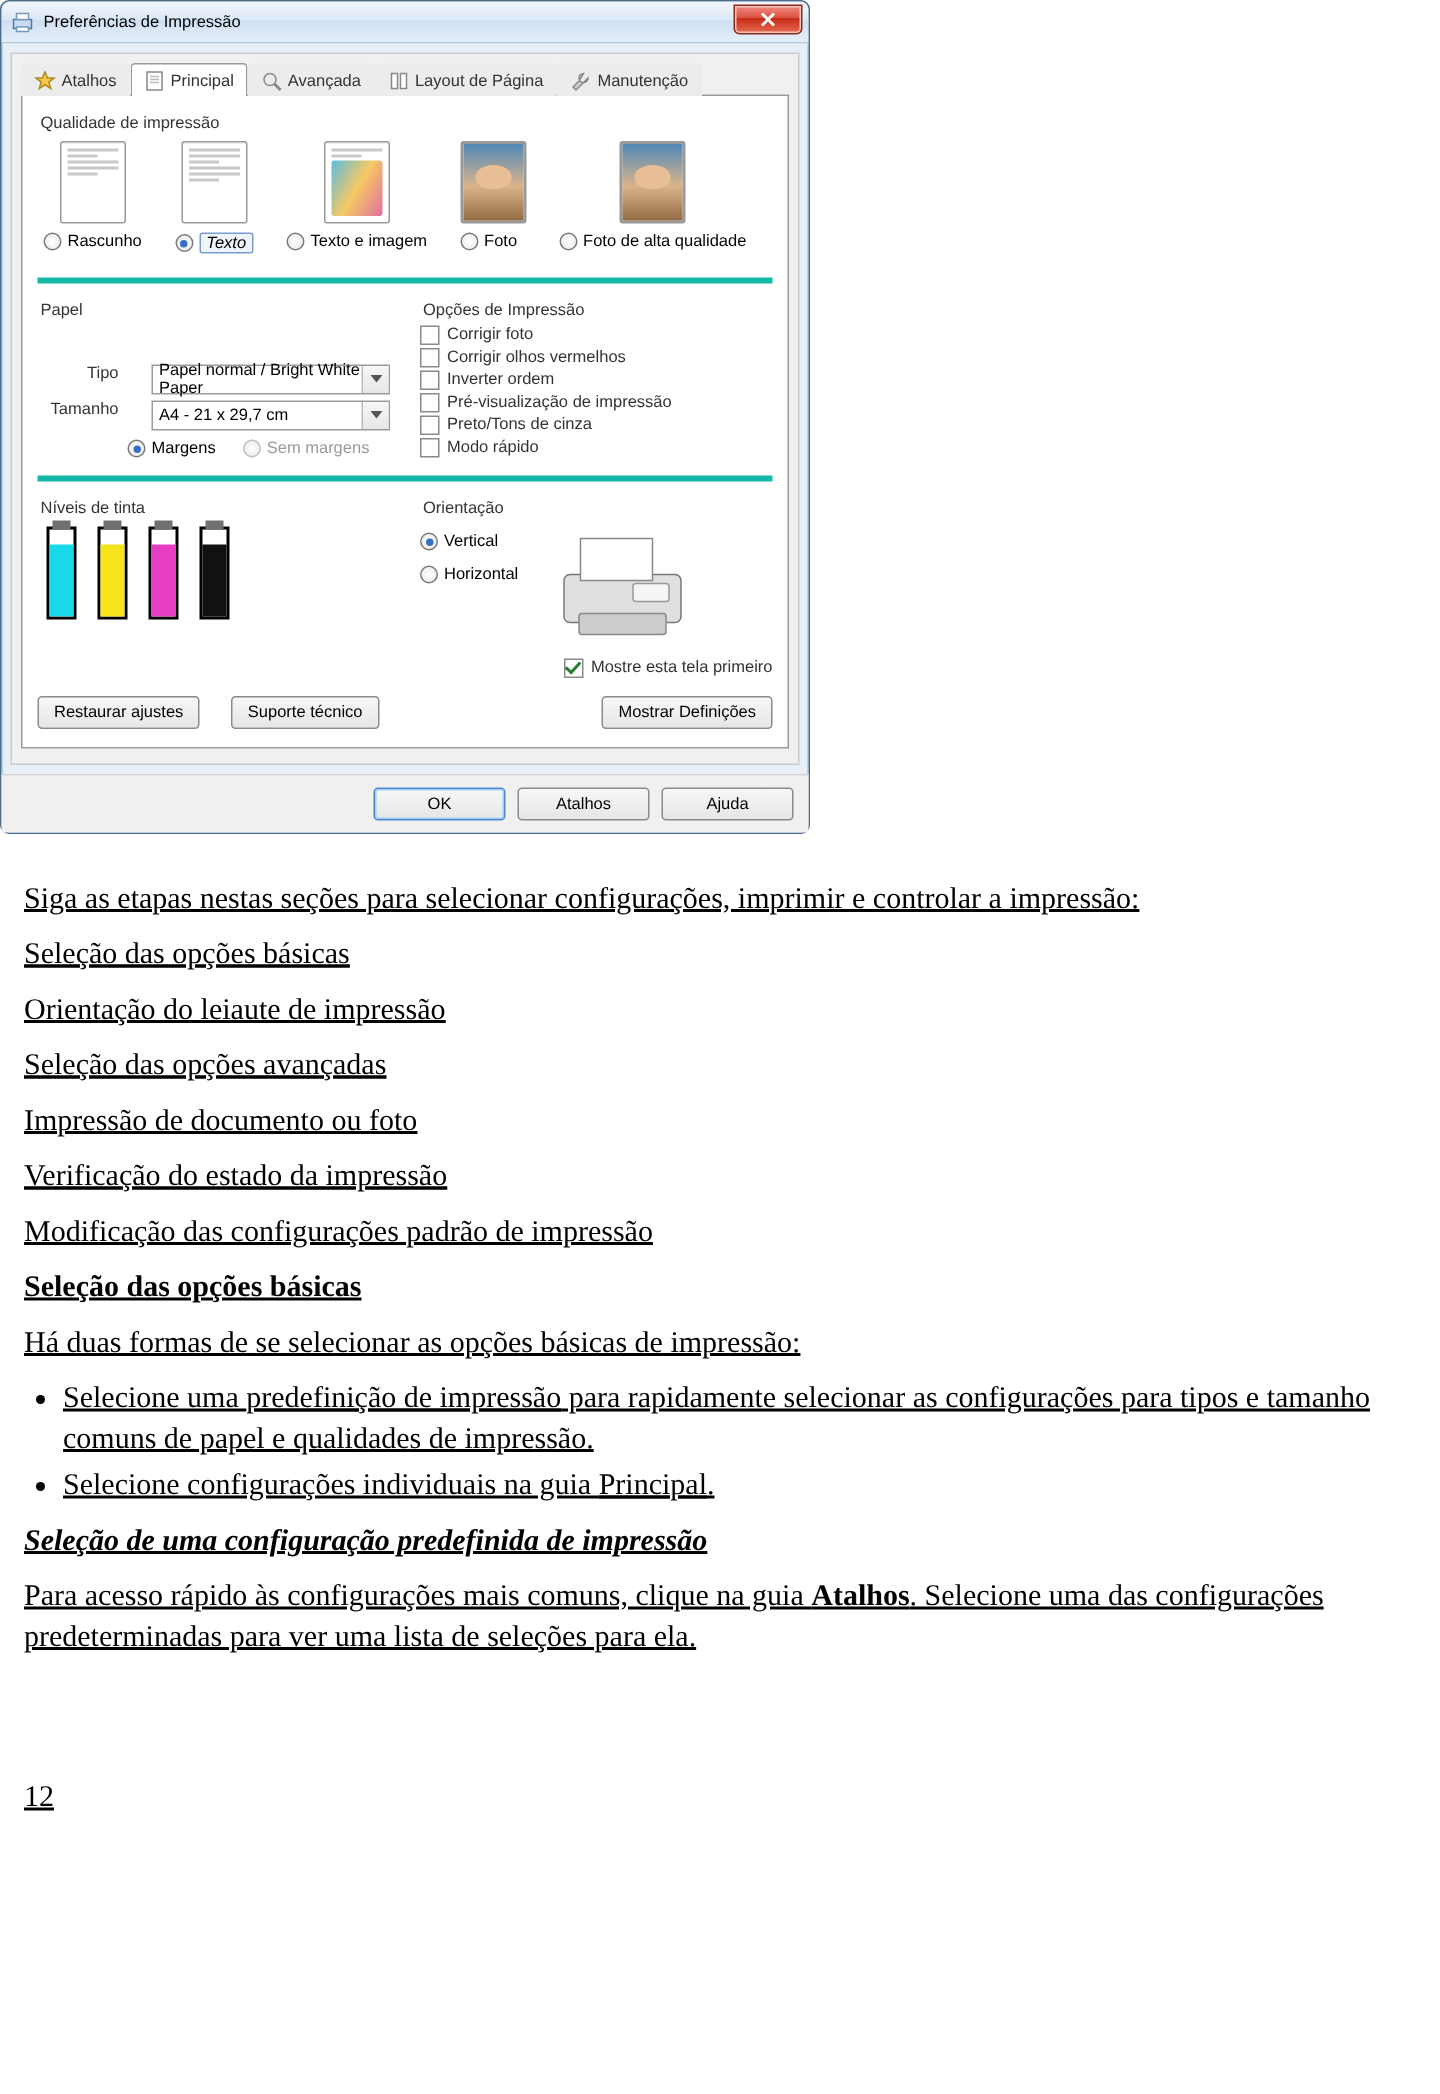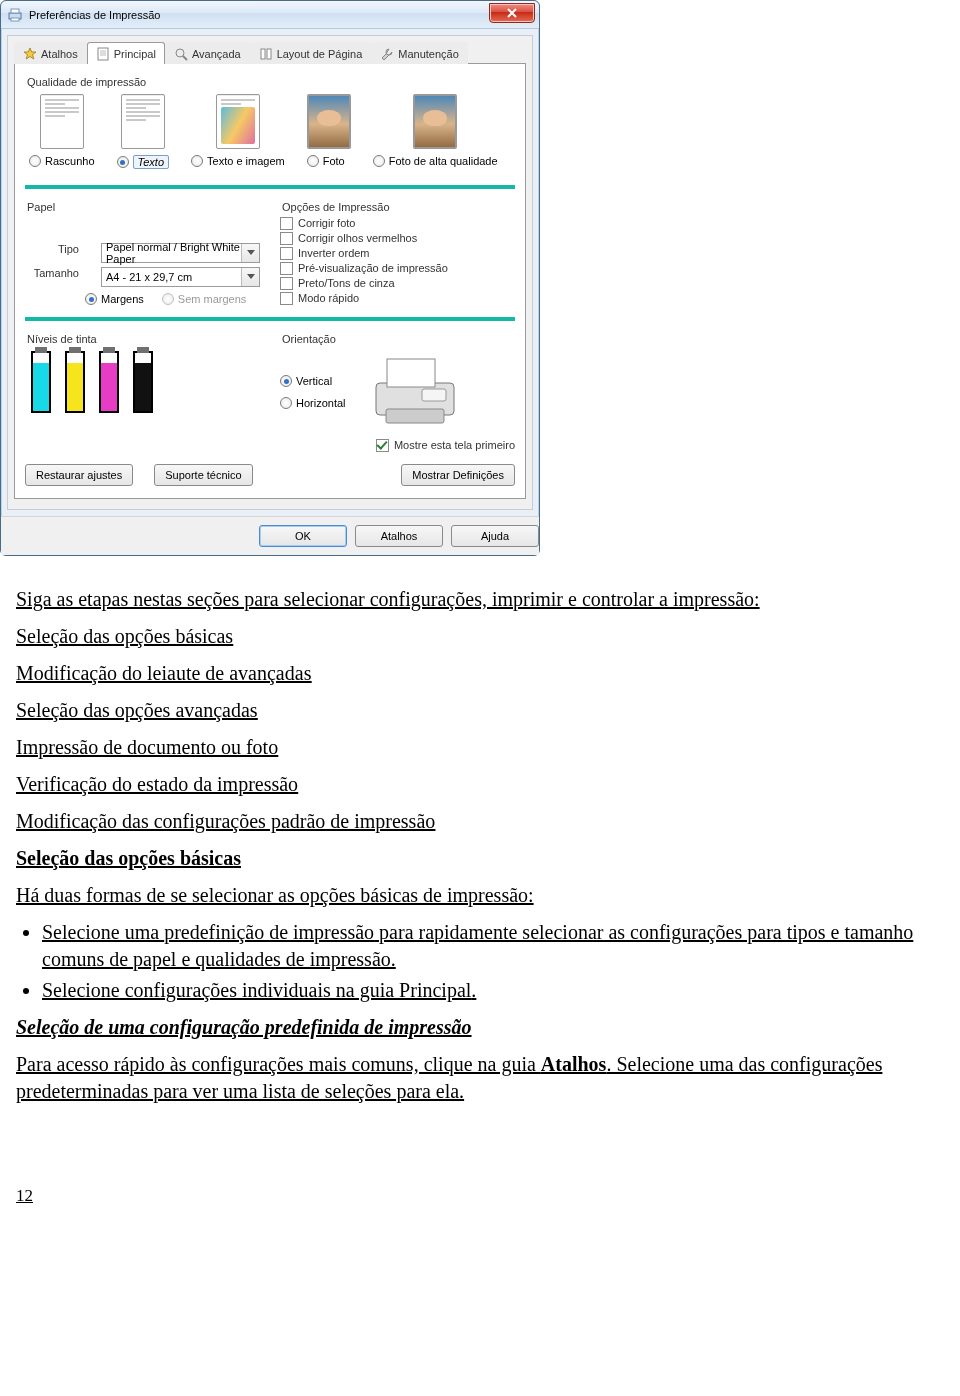--- a/index.html
+++ b/index.html
@@ -166,50 +166,50 @@
   
   .ink-row { display: flex; gap: 14px; padding: 2px 6px; }
   .tank {
     width: 20px; height: 62px; border: 2px solid #000; position: relative;
     background: #fff;
   }
   .tank .cap {
     position: absolute; top: -6px; left: 2px; right: 2px; height: 6px; background: #707070;
   }
   .tank .fill { position: absolute; left: 0; right: 0; bottom: 0; }
-  .orientation-box { display: flex; gap: 16px; align-items: center; }
+  .orientation-box { display: flex; gap: 16px; align-items: flex-start; }
   .orient-radios { display: flex; flex-direction: column; gap: 10px; padding-top: 6px; }
   .printer-draw { width: 110px; height: 80px; }
   .btn {
     height: 22px; min-width: 88px; border: 1px solid #8a8a8a; border-radius: 3px;
     background: linear-gradient(#f7f7f7,#e6e6e6);
     font-size: 11px; display: inline-flex; align-items: center; justify-content: center;
     padding: 0 10px;
   }
   .btn.active-ok {
     border-color: #4a8bd0;
     box-shadow: 0 0 0 1px #a8cdf2 inset;
   }
   .bottom-row { display: flex; gap: 21px; margin-top: 10px; align-items: center; }
   .bottom-row .spacer { flex: 1; }
   .dlg-footer {
     display: flex; gap: 8px; justify-content: flex-end;
-    padding: 8px 0;
+    padding: 8px 10px;
     background: #f0f0f0;
     border-top: 1px solid #d5d5d5;
     text-align: center;
   }
   
   .doc { font-family: "Times New Roman", serif; font-size: 20px; line-height: 1.35; padding: 0 16px 30px 16px; text-decoration: underline; }
   .doc p { margin: 10px 0; }
   .doc a, .doc .link { text-decoration: underline; color: #000; }
   .doc b { font-weight: bold; }
   .doc ul { margin: 10px 0 10px 26px; padding: 0; }
   .doc li { margin: 4px 0; }
-  .doc .page-no { margin-top: 80px; font-size: 17px; }
+  .doc .page-no { margin-top: 80px; font-size: 20px; }
   .doc em.subhead { font-style: italic; font-weight: bold; }
 </style>
 </head>
 <body>
 
 <div class="win7-window">
   <div class="titlebar">
     <span class="printer-glyph">
       <svg viewBox="0 0 16 16">
           <rect x="2" y="6" width="12" height="6" fill="#c7ddf5" stroke="#5b7798"></rect>
@@ -478,21 +478,21 @@
       </div>
     <div class="btn">
         <span>Ajuda</span>
       </div>
   </div>
 </div>
 
 <div class="doc">
   <p>Siga as etapas nestas seções para selecionar configurações, imprimir e controlar a impressão:</p>
   <p><span class="link">Seleção das opções básicas</span></p>
-  <p><span class="link">Modificação do leiaute de avançadas</span></p>
+  <p><span class="link">Orientação do leiaute de impressão</span></p>
   <p><span class="link">Seleção das opções avançadas</span></p>
   <p><span class="link">Impressão de documento ou foto</span></p>
   <p><span class="link">Verificação do estado da impressão</span></p>
   <p><span class="link">Modificação das configurações padrão de impressão</span></p>
 
   <p><b>Seleção das opções básicas</b></p>
   <p>Há duas formas de se selecionar as opções básicas de impressão:</p>
   <ul>
     <li>
       <span>Selecione uma </span><span class="link">predefinição de impressão</span><span> para rapidamente selecionar as configurações para tipos e tamanho comuns de papel e qualidades de impressão.</span>

